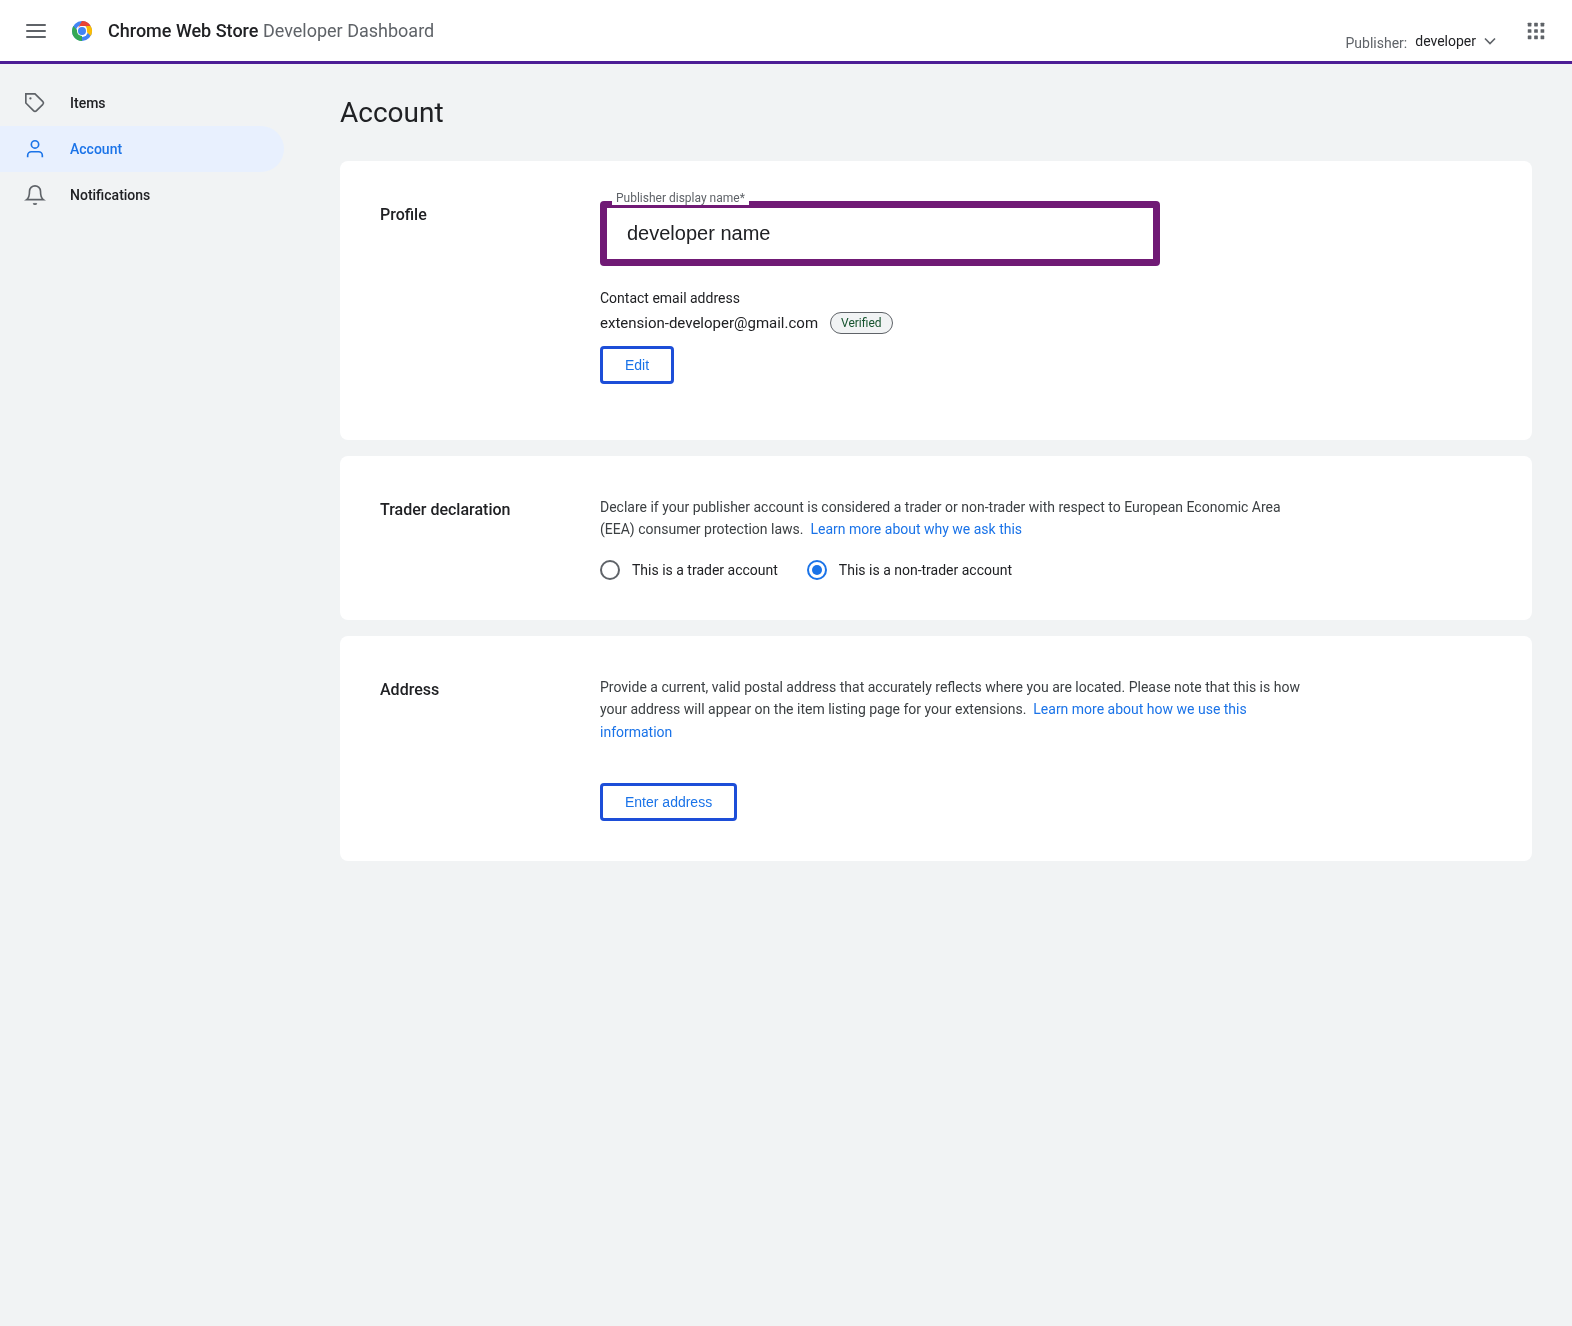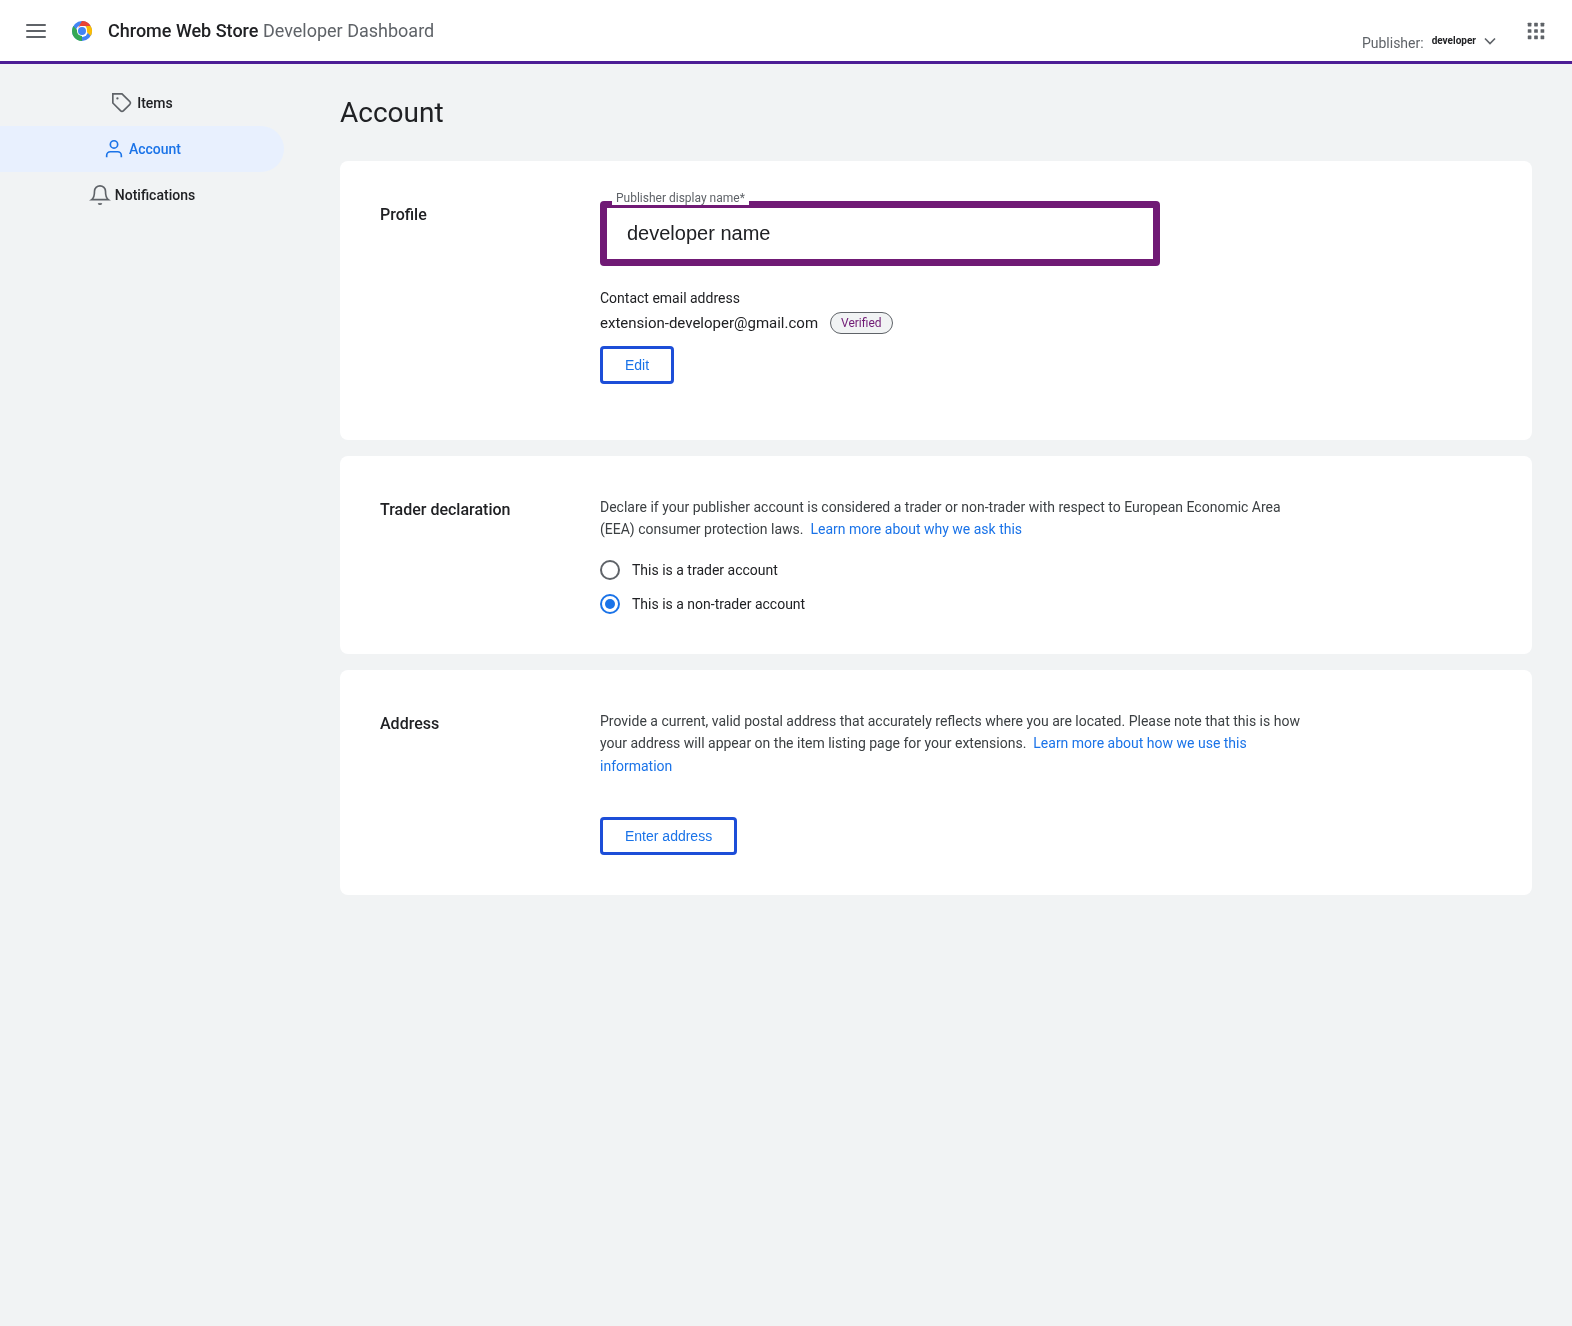--- a/index.html
+++ b/index.html
@@ -43,22 +43,22 @@
       gap: 8px;
     }
     .publisher-label {
       font-size: 14px;
       color: #5f6368;
     }
     .publisher-dropdown {
       display: flex;
       align-items: center;
       gap: 4px;
-      font-size: 10px;
-      font-weight: 700;
+      font-size: 14px;
+      font-weight: 400;
       cursor: pointer;
     }
     .grid-icon {
       width: 40px; height: 40px;
       display: flex; align-items: center; justify-content: center;
       border-radius: 50%;
       cursor: pointer;
       margin-left: 8px;
     }
 
@@ -81,25 +81,24 @@
       bottom: 0;
       overflow-y: auto;
     }
     .sidebar-item {
       display: flex;
       align-items: center;
       padding: 12px 24px;
       cursor: pointer;
       border-radius: 0 24px 24px 0;
       margin-right: 16px;
-      gap: 4px;
+      gap: 24px;
       color: #202124;
       font-size: 14px;
       font-weight: 500;
-      justify-content: center;
     }
     .sidebar-item.active {
       background: #e8f0fe;
       color: #1a73e8;
     }
     .sidebar-item.active svg { stroke: #1a73e8; fill: none; }
     .sidebar-item svg { width: 22px; height: 22px; stroke: #5f6368; fill: none; stroke-width: 1.8; }
 
     
     .main {
@@ -179,21 +178,21 @@
     .contact-email-addr {
       font-size: 15px;
       color: #202124;
     }
     .verified-badge {
       display: inline-block;
       padding: 3px 10px;
       border: 1px solid #5f6368;
       border-radius: 12px;
       font-size: 12px;
-      color: #701a75;
+      color: #14532d;
       background: #f1f3f4;
     }
     .btn-outline {
       display: inline-block;
       padding: 8px 22px;
       border: 3px solid #1d4ed8;
       border-radius: 4px;
       background: #fff;
       color: #1a73e8;
       font-size: 14px;
@@ -206,21 +205,21 @@
     .section-description {
       font-size: 14px;
       color: #3c4043;
       line-height: 1.6;
       margin-bottom: 19px;
     }
     .section-description a {
       color: #1a73e8;
       text-decoration: none;
     }
-    .radio-group { display: flex; flex-direction: column; gap: 14px; }
+    .radio-group { display: flex; flex-direction: row; gap: 29px; }
     .radio-item {
       display: flex;
       align-items: center;
       gap: 12px;
       font-size: 14px;
       color: #202124;
       cursor: pointer;
     }
     .radio-circle {
       width: 20px; height: 20px;

